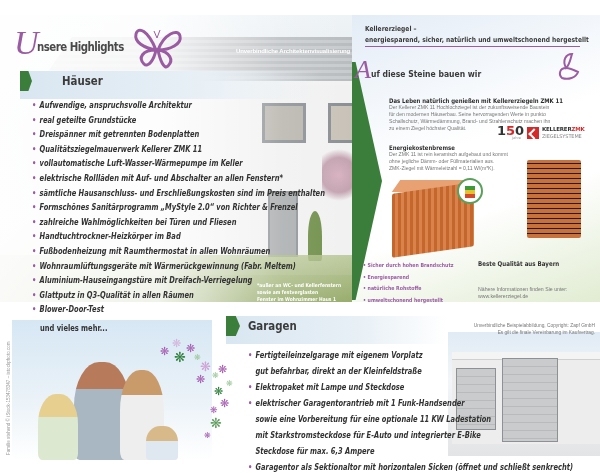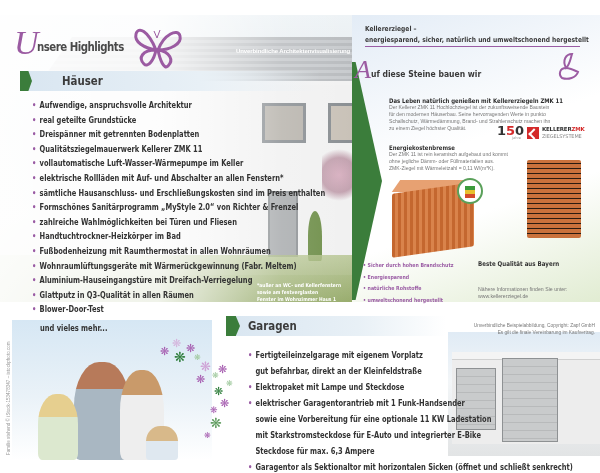--- a/index.html
+++ b/index.html
@@ -32,26 +32,26 @@
 
   .viz-caption { position: absolute; left: 236px; top: 48px; font-size: 6px; color: #ffffff; font-weight: bold; letter-spacing: -0.1px; }
 
   
   .title-wrap { position: absolute; left: 14px; top: 26px; height: 34px; display: flex; align-items: flex-end; }
   .title-U { font-family: "Liberation Serif", serif; font-style: italic; font-size: 34px; color: #9b5ba2; line-height: 1; margin-right: -2px; }
   .title-rest { font-family: "DejaVu Sans", sans-serif; font-weight: bold; font-size: 12px; color: #4a4a4a; letter-spacing: -0.6px; margin-bottom: 6px; transform: scaleX(0.85); transform-origin: left; }
   .butterfly { position: absolute; }
 
   
-  .sec-bar { position: absolute; height: 20px; background: linear-gradient(90deg, #d9e6f1 0%, #e8f0f6 60%, rgba(255,255,255,0) 100%); }
+  .sec-bar { position: absolute; height: 28px; background: linear-gradient(90deg, #d9e6f1 0%, #e8f0f6 60%, rgba(255,255,255,0) 100%); }
   .sec-tab { position: absolute; left: 0; top: 0; width: 12px; height: 20px; background: #3b7d3b; clip-path: polygon(0 0, 70% 0, 100% 50%, 70% 100%, 0 100%); }
   .sec-label { position: absolute; top: 3px; font-family: "DejaVu Sans", sans-serif; font-weight: bold; font-size: 12px; color: #3b3b3b; transform: scaleX(0.85); transform-origin: left; }
 
   
-  .blist { position: absolute; list-style: none; }
+  .blist { position: absolute; list-style: none; font-style: italic; }
   .blist li { position: relative; font-family: "DejaVu Sans", sans-serif; font-weight: bold; color: #333; white-space: nowrap; transform-origin: left; }
   .blist li .dot { color: #9a5ca4; margin-right: 4px; }
   .hl li { font-size: 8.2px; height: 14.6px; line-height: 14.6px; transform: scaleX(0.82); }
   .gl li { font-size: 8.2px; height: 16px; line-height: 16px; transform: scaleX(0.82); }
   .gl li.cont { padding-left: 9px; }
 
   .footnote { position: absolute; left: 257px; top: 282px; font-family: "DejaVu Sans", sans-serif; font-weight: bold; font-size: 5.2px; color: #ffffff; line-height: 7px; transform: scaleX(0.85); transform-origin: left; }
 
   
   .rpanel { position: absolute; left: 352px; top: 15px; width: 248px; height: 287px; background: linear-gradient(160deg, #e3ecf6 0%, #ffffff 45%, #ffffff 65%, #e1ecd2 100%); }

